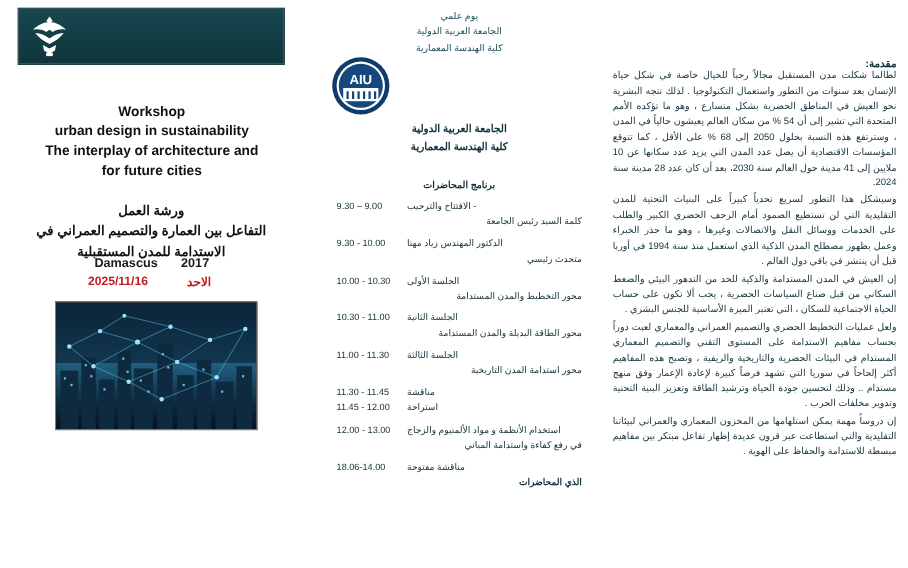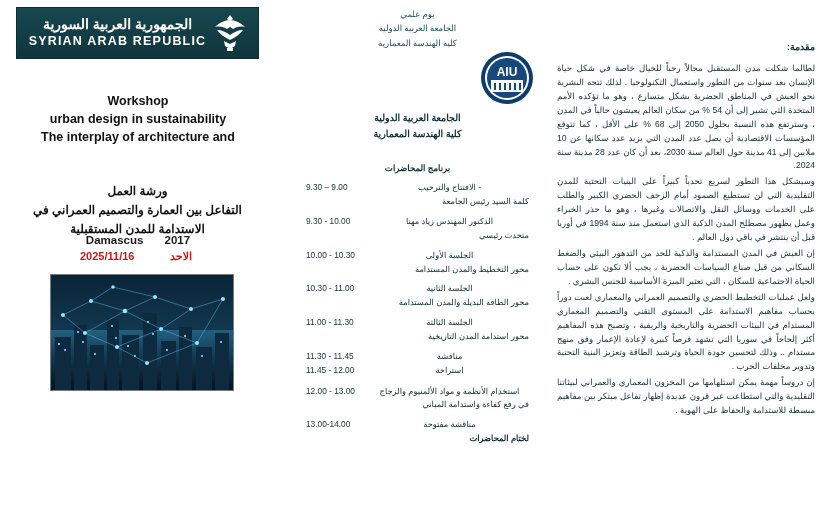--- a/index.html
+++ b/index.html
@@ -160,21 +160,21 @@
     font-size: 8.5px;
     line-height: 1.7;
     color: #1b4c58;
   }
   .logo-wrap {
     position: absolute;
     left: 0;
     top: 50px;
     width: 235px;
     display: flex;
-    justify-content: flex-start;
+    justify-content: flex-end;
   }
   .uni-name {
     position: absolute;
     left: 0;
     top: 110px;
     width: 235px;
     font-size: 9.5px;
     font-weight: bold;
     line-height: 1.7;
     color: #13333b;
@@ -196,21 +196,21 @@
     margin-bottom: 6px;
     font-size: 8.6px;
   }
   .ag-row {
     display: flex;
     flex-direction: row;
     justify-content: space-between;
     align-items: flex-start;
     margin: 0 6px 1px 6px;
   }
-  .ag-row .txt { text-align: center; flex: 1; padding-left: 8px; }
+  .ag-row .txt { text-align: left; flex: 1; padding-left: 8px; }
   .ag-row .tm {
     direction: ltr;
     text-align: left;
     white-space: nowrap;
     flex: 0 0 auto;
     min-width: 56px;
     font-size: 8.3px;
   }
   .ag-gap { height: 7px; }
   .ag-center { text-align: right; margin: 0 6px; }
@@ -223,21 +223,21 @@
     top: 0;
     width: 268px;
     height: 516px;
     direction: rtl;
     text-align: justify;
     color: #123039;
   }
   .intro-label {
     position: absolute;
     right: 2px;
-    top: 41px;
+    top: 52px;
     font-size: 9.5px;
     font-weight: bold;
     color: #123039;
   }
   .intro-body {
     position: absolute;
     right: 2px;
     top: 62px;
     width: 258px;
     font-size: 8.6px;
@@ -248,41 +248,38 @@
   .intro-body p { margin: 0 0 2px 0; }
 </style>
 </head>
 <body>
 
 <div class="page">
 
   <div class="left-col">
 
     <div class="banner">
-      <div class="banner-text">
-        <span class="banner-ar">الجمهورية العربية السورية</span>
-        <span class="banner-en">SYRIAN ARAB REPUBLIC</span>
-      </div>
       <div class="banner-crest">
         <svg width="38" height="42" viewBox="0 0 38 42" aria-hidden="true">
           <g fill="#ffffff">
             <path d="M19 3 L22 7 L19 9 L16 7 Z"></path>
             <path d="M19 8 C24 8 30 11 34 15 C29 14 25 15 22 17 L19 15 L16 17 C13 15 9 14 4 15 C8 11 14 8 19 8 Z"></path>
             <path d="M6 18 C11 18 15 20 19 23 C23 20 27 18 32 18 C29 22 25 25 19 28 C13 25 9 22 6 18 Z"></path>
             <path d="M13 29 L19 32 L25 29 L24 34 L19 37 L14 34 Z"></path>
             <rect x="16" y="36" width="6" height="3"></rect>
           </g>
         </svg>
       </div>
     </div>
 
     <div class="ws-title">
       <div>Workshop</div>
       <div>urban   design in sustainability</div>
       <div>The interplay of architecture and</div>
+      <div>for future cities</div>
     </div>
 
     <div class="ws-title-ar">
       <div>ورشة العمل</div>
       <div>التفاعل بين العمارة والتصميم العمراني في</div>
       <div>الاستدامة للمدن المستقبلية</div>
     </div>
 
     <div class="place-line">
       <span>Damascus</span>
@@ -435,23 +432,23 @@
           </div>
           <div class="ag-gap"></div>
           <div class="ag-row">
             <span class="txt">استخدام الأنظمة و مواد الألمنيوم والزجاج</span>
             <span class="tm">12.00 - 13.00</span>
           </div>
           <div class="ag-center">في رفع كفاءة واستدامة المباني</div>
           <div class="ag-gap"></div>
           <div class="ag-row">
             <span class="txt">مناقشة مفتوحة</span>
-            <span class="tm">13.00-14.00</span>
-          </div>
-          <div class="ag-center ag-bold">لختام المحاضرات</div>
+            <span class="tm">18.06-14.00</span>
+          </div>
+          <div class="ag-center ag-bold">الذي المحاضرات</div>
         </div>
     </div>
   </div>
 
   <div class="right-col">
     <div class="intro-label">مقدمة:</div>
     <div class="intro-body" id="intro-body">
         <p>لطالما شكلت مدن المستقبل مجالاً رحباً للخيال خاصة في شكل حياة الإنسان بعد سنوات من التطور واستعمال التكنولوجيا . لذلك تتجه البشرية نحو العيش في المناطق الحضرية بشكل متسارع ، وهو ما تؤكده الأمم المتحدة التي تشير إلى أن 54 % من سكان العالم يعيشون حالياً في المدن ، وسترتفع هذه النسبة بحلول 2050 إلى 68  % على الأقل ، كما تتوقع المؤسسات الاقتصادية أن يصل عدد المدن التي يزيد عدد سكانها عن 10 ملايين إلى 41 مدينة حول العالم سنة 2030، بعد أن كان عدد 28 مدينة سنة 2024.</p>
         <p>وسيشكل هذا التطور لسريع تحدياً كبيراً على البنيات التحتية للمدن التقليدية التي لن تستطيع الصمود أمام الزحف الحضري الكبير والطلب على الخدمات ووسائل النقل والاتصالات وغيرها ، وهو ما حذر الخبراء وعمل بظهور مصطلح المدن الذكية الذي استعمل منذ سنة 1994 في أوربا قبل أن ينتشر في باقي دول العالم .</p>
         <p>إن العيش في المدن المستدامة والذكية للحد من التدهور البيئي والضغط السكاني من قبل صناع السياسات الحضرية ، يجب ألا تكون على حساب الحياة الاجتماعية للسكان ، التي تعتبر الميزة الأساسية للجنس البشري .</p>

